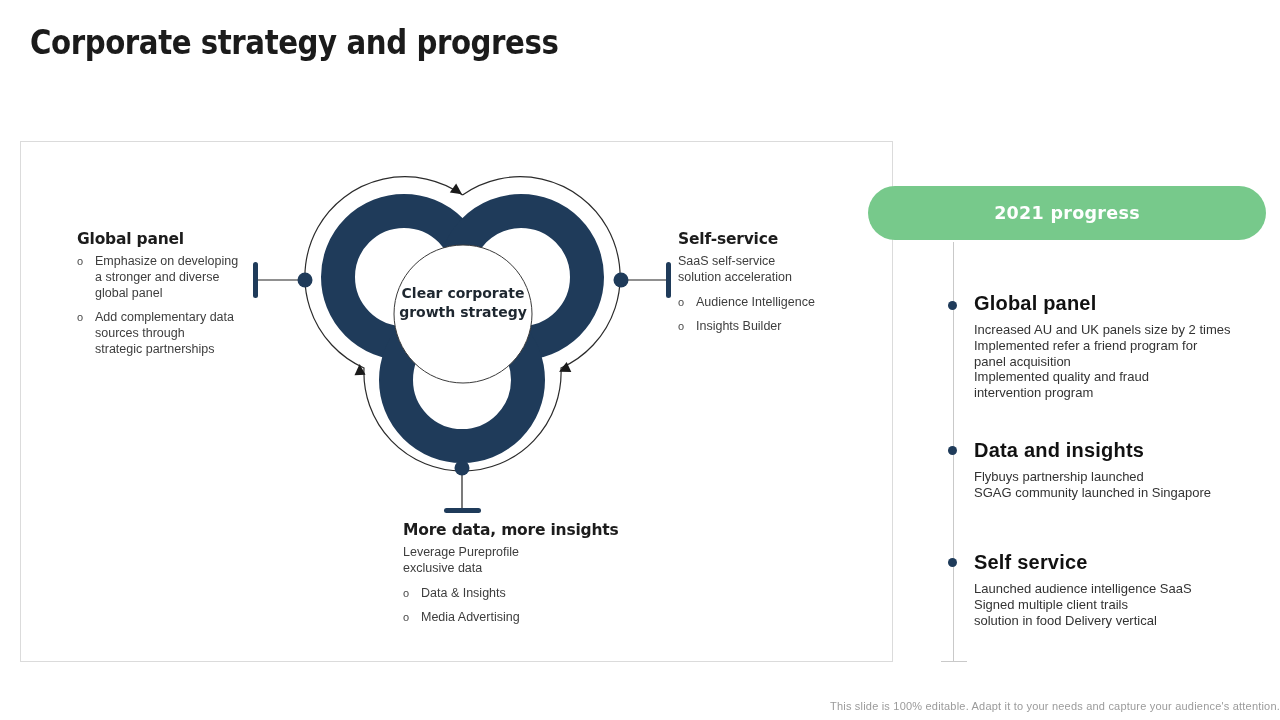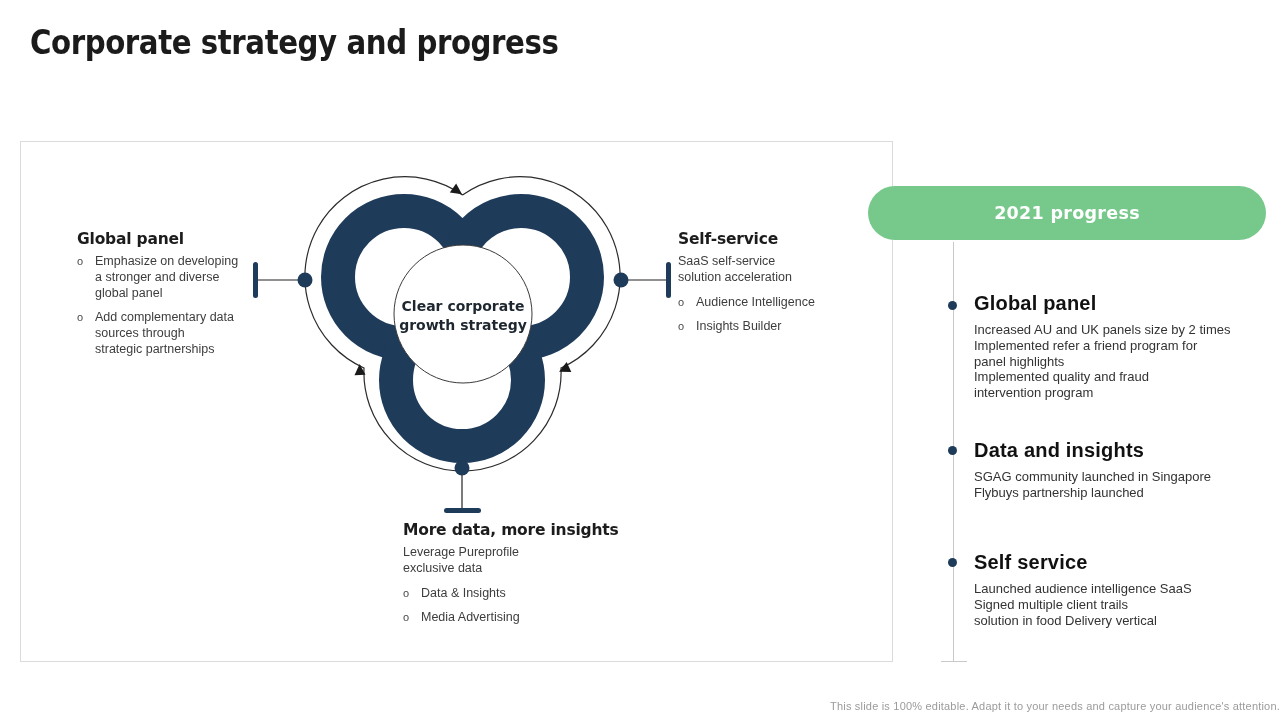--- a/index.html
+++ b/index.html
@@ -25,21 +25,21 @@
   }
   .diagram-svg{position:absolute;left:0;top:0;width:1280px;height:720px;}
   .ring{fill:none;stroke:var(--navy);}
   .flow-arc{fill:none;stroke:#2b2b2b;stroke-width:1.2;}
   .thin-line{stroke:#222;stroke-width:1.2;}
   .navy-fill{fill:var(--navy);}
   .arrowhead{fill:#1a1a1a;}
   .hub{fill:#ffffff;stroke:#3a3a3a;stroke-width:1;}
 
   .hub-label{
-    position:absolute;left:392px;top:297px;width:142px;text-align:center;
+    position:absolute;left:392px;top:284px;width:142px;text-align:center;
     font-family:"DejaVu Sans",sans-serif;font-weight:bold;
     font-size:14px;line-height:19px;color:#1e2730;
   }
   .node{position:absolute;}
   .node h3{
     margin:0 0 5px 0;font-family:"DejaVu Sans",sans-serif;font-weight:bold;
     font-size:15.5px;color:#1c1c1c;letter-spacing:-0.2px;white-space:nowrap;
   }
   .body-txt{font-size:12.5px;line-height:16px;color:#3d3d3d;}
   .desc{margin-bottom:9px;}
@@ -179,29 +179,29 @@
   <div class="timeline-tick"></div>
 
   <div class="tl-dot" style="left:948px;top:301px;"></div>
   <div class="tl-dot" style="left:948px;top:446px;"></div>
   <div class="tl-dot" style="left:948px;top:558px;"></div>
 
   <div class="p-section" style="top:292px;">
     <h2>Global panel</h2>
     <div class="line">Increased AU and UK panels size by 2 times</div>
     <div class="line">Implemented refer a friend program for</div>
-    <div class="line">panel highlights</div>
+    <div class="line">panel acquisition</div>
     <div class="line">Implemented quality and fraud</div>
     <div class="line">intervention program</div>
   </div>
 
   <div class="p-section" style="top:439px;">
     <h2>Data and insights</h2>
+    <div class="line">Flybuys partnership launched</div>
     <div class="line">SGAG community launched in Singapore</div>
-    <div class="line">Flybuys partnership launched</div>
   </div>
 
   <div class="p-section" style="top:551px;">
     <h2>Self service</h2>
     <div class="line">Launched audience intelligence SaaS</div>
     <div class="line">Signed multiple client trails</div>
     <div class="line">solution in food Delivery vertical</div>
   </div>
 
   <div class="footer">This slide is 100% editable. Adapt it to your needs and capture your audience's attention.</div>

